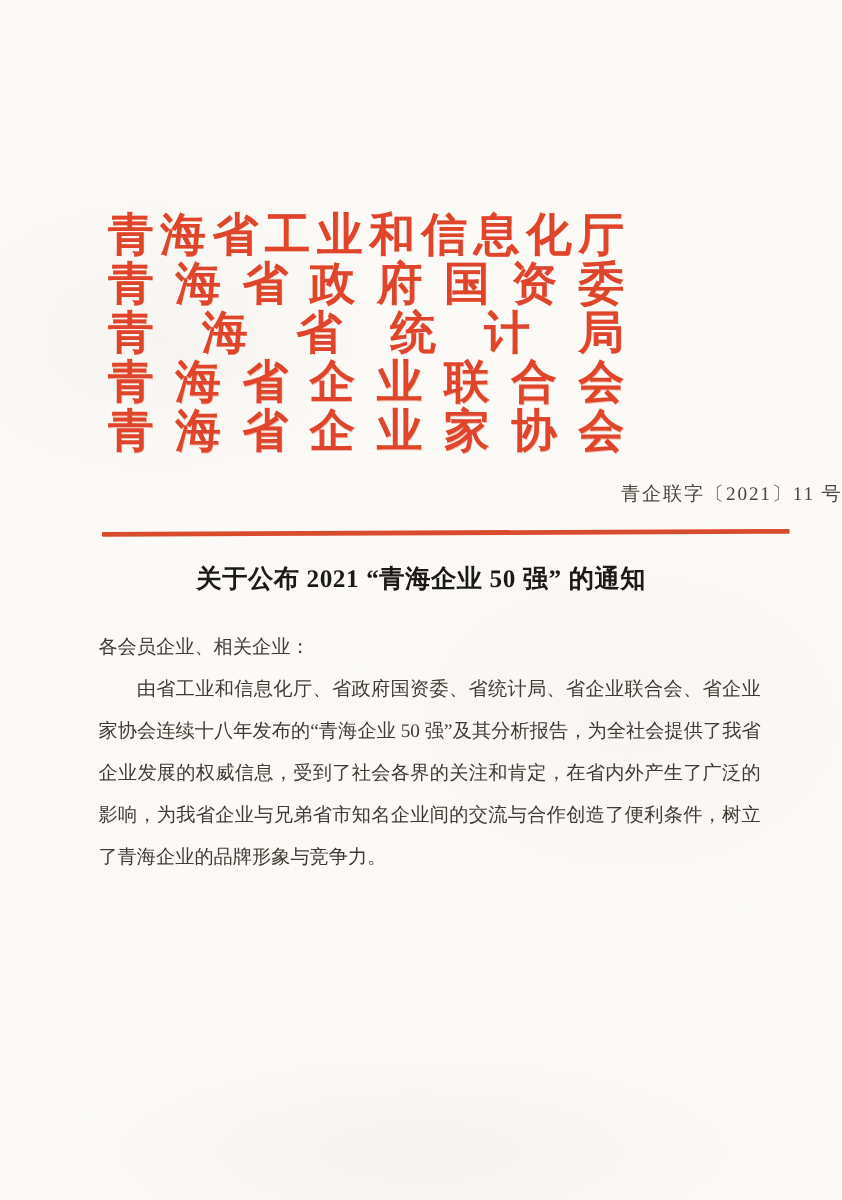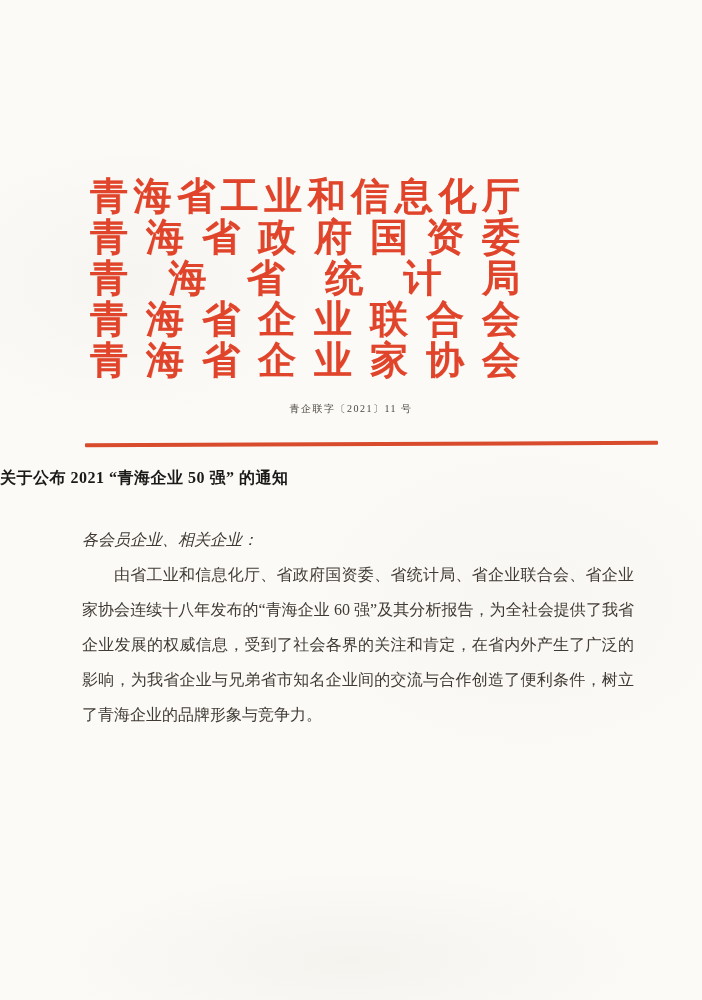--- a/index.html
+++ b/index.html
@@ -57,22 +57,22 @@
     white-space: nowrap;
     text-shadow: 0.6px 0.6px 0 rgba(226,58,29,0.4);
   }
 
   
   .doc-number {
     position: absolute;
     top: 402px;
     left: 0;
     width: 100%;
-    text-align: center;
-    font-size: 10px;
+    text-align: right;
+    font-size: 16px;
     letter-spacing: 1.5px;
     color: var(--ink-docnum);
   }
 
   
   .red-rule {
     position: absolute;
     left: 85px;
     top: 442px;
     width: 573px;
@@ -81,38 +81,39 @@
     transform: rotate(-0.25deg);
     border-radius: 1px;
   }
 
   
   .doc-title {
     position: absolute;
     top: 468px;
     left: 0;
     width: 100%;
-    font-size: 16px;
+    text-align: center;
+    font-size: 21px;
     font-weight: bold;
     letter-spacing: 0.5px;
     color: var(--ink-dark);
   }
 
   
   .doc-body {
     position: absolute;
     left: 82px;
     top: 522px;
     width: 552px;
     font-size: 16px;
     line-height: 35px;
     text-align: justify;
     color: var(--ink-body);
   }
-  .doc-body .salutation { text-indent: 0; font-style: italic; }
+  .doc-body .salutation { text-indent: 0; }
   .doc-body p.para { text-indent: 2em; }
 </style>
 </head>
 <body>
 
 <div class="page">
 
   <div class="org-block">
     <div class="org-line char-justify">
         <span>青</span>
@@ -168,16 +169,16 @@
 
 
   <div class="doc-number">青企联字〔2021〕11 号</div>
 
   <div class="red-rule"></div>
 
   <div class="doc-title">关于公布 2021 “青海企业 50 强” 的通知</div>
 
   <div class="doc-body">
     <p class="salutation">各会员企业、相关企业：</p>
-    <p class="para">由省工业和信息化厅、省政府国资委、省统计局、省企业联合会、省企业家协会连续十八年发布的“青海企业 60 强”及其分析报告，为全社会提供了我省企业发展的权威信息，受到了社会各界的关注和肯定，在省内外产生了广泛的影响，为我省企业与兄弟省市知名企业间的交流与合作创造了便利条件，树立了青海企业的品牌形象与竞争力。</p>
+    <p class="para">由省工业和信息化厅、省政府国资委、省统计局、省企业联合会、省企业家协会连续十八年发布的“青海企业 50 强”及其分析报告，为全社会提供了我省企业发展的权威信息，受到了社会各界的关注和肯定，在省内外产生了广泛的影响，为我省企业与兄弟省市知名企业间的交流与合作创造了便利条件，树立了青海企业的品牌形象与竞争力。</p>
   </div>
 
 </div>
 
 </body></html>

